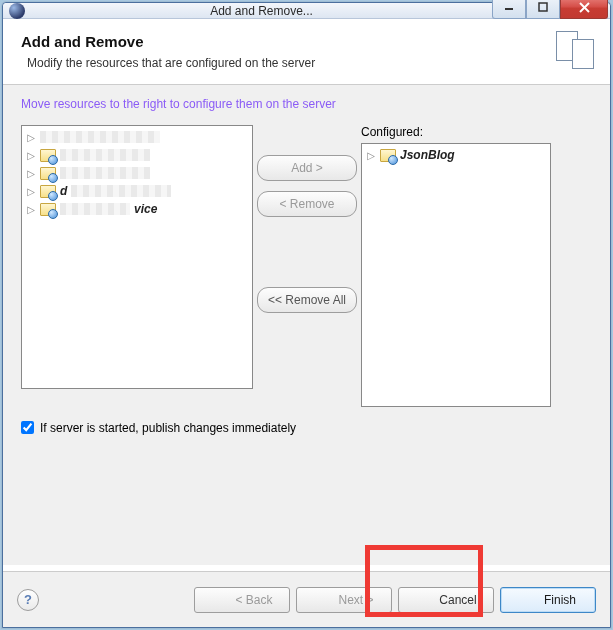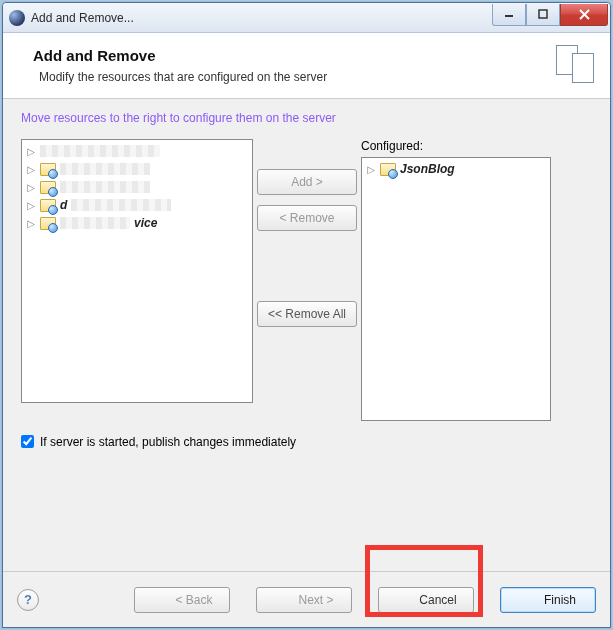--- a/index.html
+++ b/index.html
@@ -16,26 +16,27 @@
   .window {
     position: absolute;
     top: 2px; left: 2px;
     width: 609px; height: 626px;
     background: #fff;
     border: 1px solid #4b6f9e;
     border-radius: 4px 4px 0 0;
     box-shadow: 0 0 0 1px rgba(0,0,0,0.05);
   }
   .titlebar {
-    height: 30px;
+    height: 16px;
     background: linear-gradient(#f3f6fb, #dde6f2);
     border-bottom: 1px solid #b8c6da;
     display: flex;
     align-items: center;
     border-radius: 4px 4px 0 0;
+    text-align: center;
   }
   .titlebar .app-icon {
     width: 16px; height: 16px;
     margin: 0 6px;
     background: radial-gradient(circle at 30% 30%, #9bb9e6 0%, #2c3b6a 70%);
     border-radius: 50%;
   }
   .titlebar .title-text { flex: 1; color: #2a2a2a; }
   .win-btn-group { display:flex; height:22px; margin-top:-6px; margin-right:2px;}
   .win-btn {
@@ -51,21 +52,21 @@
     width: 48px;
     background: linear-gradient(#e77f7a,#d6504a 45%,#c73c33 55%,#c23a31);
     color:#fff; border-color:#9b3a34;
     border-radius: 0 0 3px 0;
     font-weight:bold;
   }
   .win-btn svg { display:block; }
   .header-panel {
     background:#fff;
     border-bottom:1px solid #ccc;
-    padding: 14px 16px 14px 30px;
+    padding: 14px 16px 14px 18px;
     position: relative;
   }
   .header-panel h1 {
     margin:0 0 6px 0;
     font-size:15px; font-weight:bold; color:#111;
   }
   .header-panel .subtitle { color:#333; margin-left:6px; }
   .server-icon {
     position:absolute; top:10px; right:12px;
     width:44px; height:44px;
@@ -121,21 +122,21 @@
     width:108px;
     display:flex; flex-direction:column;
     align-items:center;
     padding-top:30px;
     gap:10px;
   }
   .btn {
     width:100px; height:26px;
     background: linear-gradient(#fdfdfd,#e8e8e8);
     border:1px solid #9d9d9d;
-    border-radius:3px;
+    border-radius:11px;
     font: inherit; color:#555;
     cursor: pointer;
   }
   .btn:disabled { color:#9a9a9a; cursor:default; }
   .middle-gap { height:50px; }
   .checkrow {
     margin-top:14px;
     display:flex; align-items:flex-start; gap:6px;
   }
   .checkrow input { margin:0; }
@@ -156,21 +157,21 @@
     color:#5a7db5; font-weight:bold; font-size:13px;
     cursor:pointer;
   }
   .footer-spacer { flex:1; }
   .nav-btn {
     width:96px; height:26px;
     background: linear-gradient(#fdfdfd,#e8e8e8);
     border:1px solid #9d9d9d;
     border-radius:3px;
     font: inherit; color:#333;
-    margin-left:26px;
+    margin-left:6px;
     cursor:pointer;
     padding-left:30px;
   }
   .nav-btn:disabled { color:#9a9a9a; cursor:default; }
   .nav-btn.primary {
     border:1px solid #3d87c7;
     box-shadow: inset 0 0 0 1px #bcdcf5;
     background: linear-gradient(#f5faff,#dcecfb);
     color:#1a1a1a;
   }

